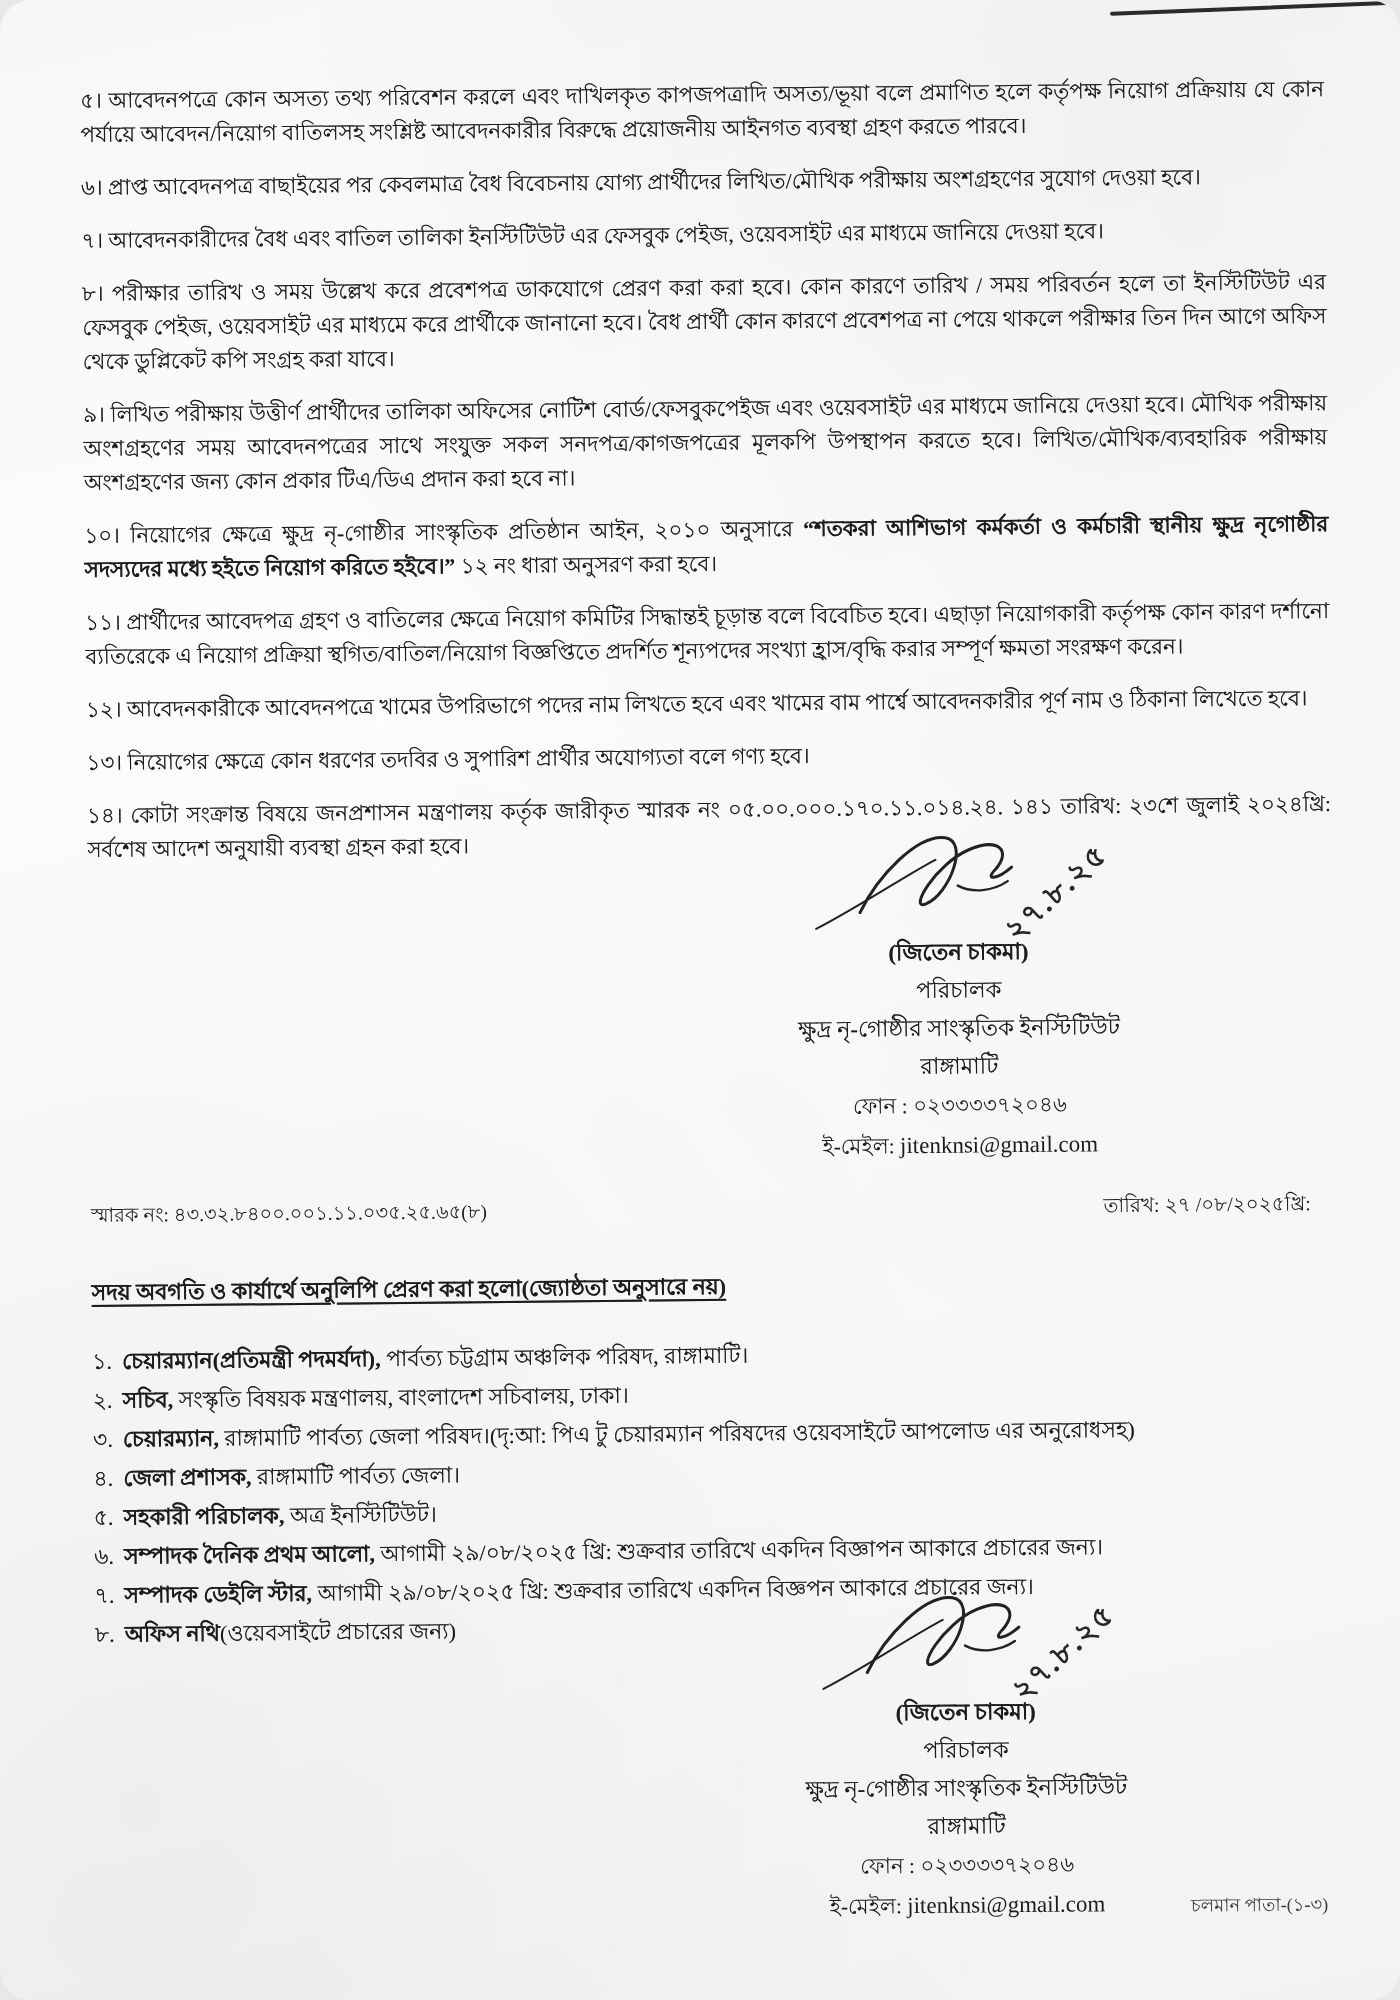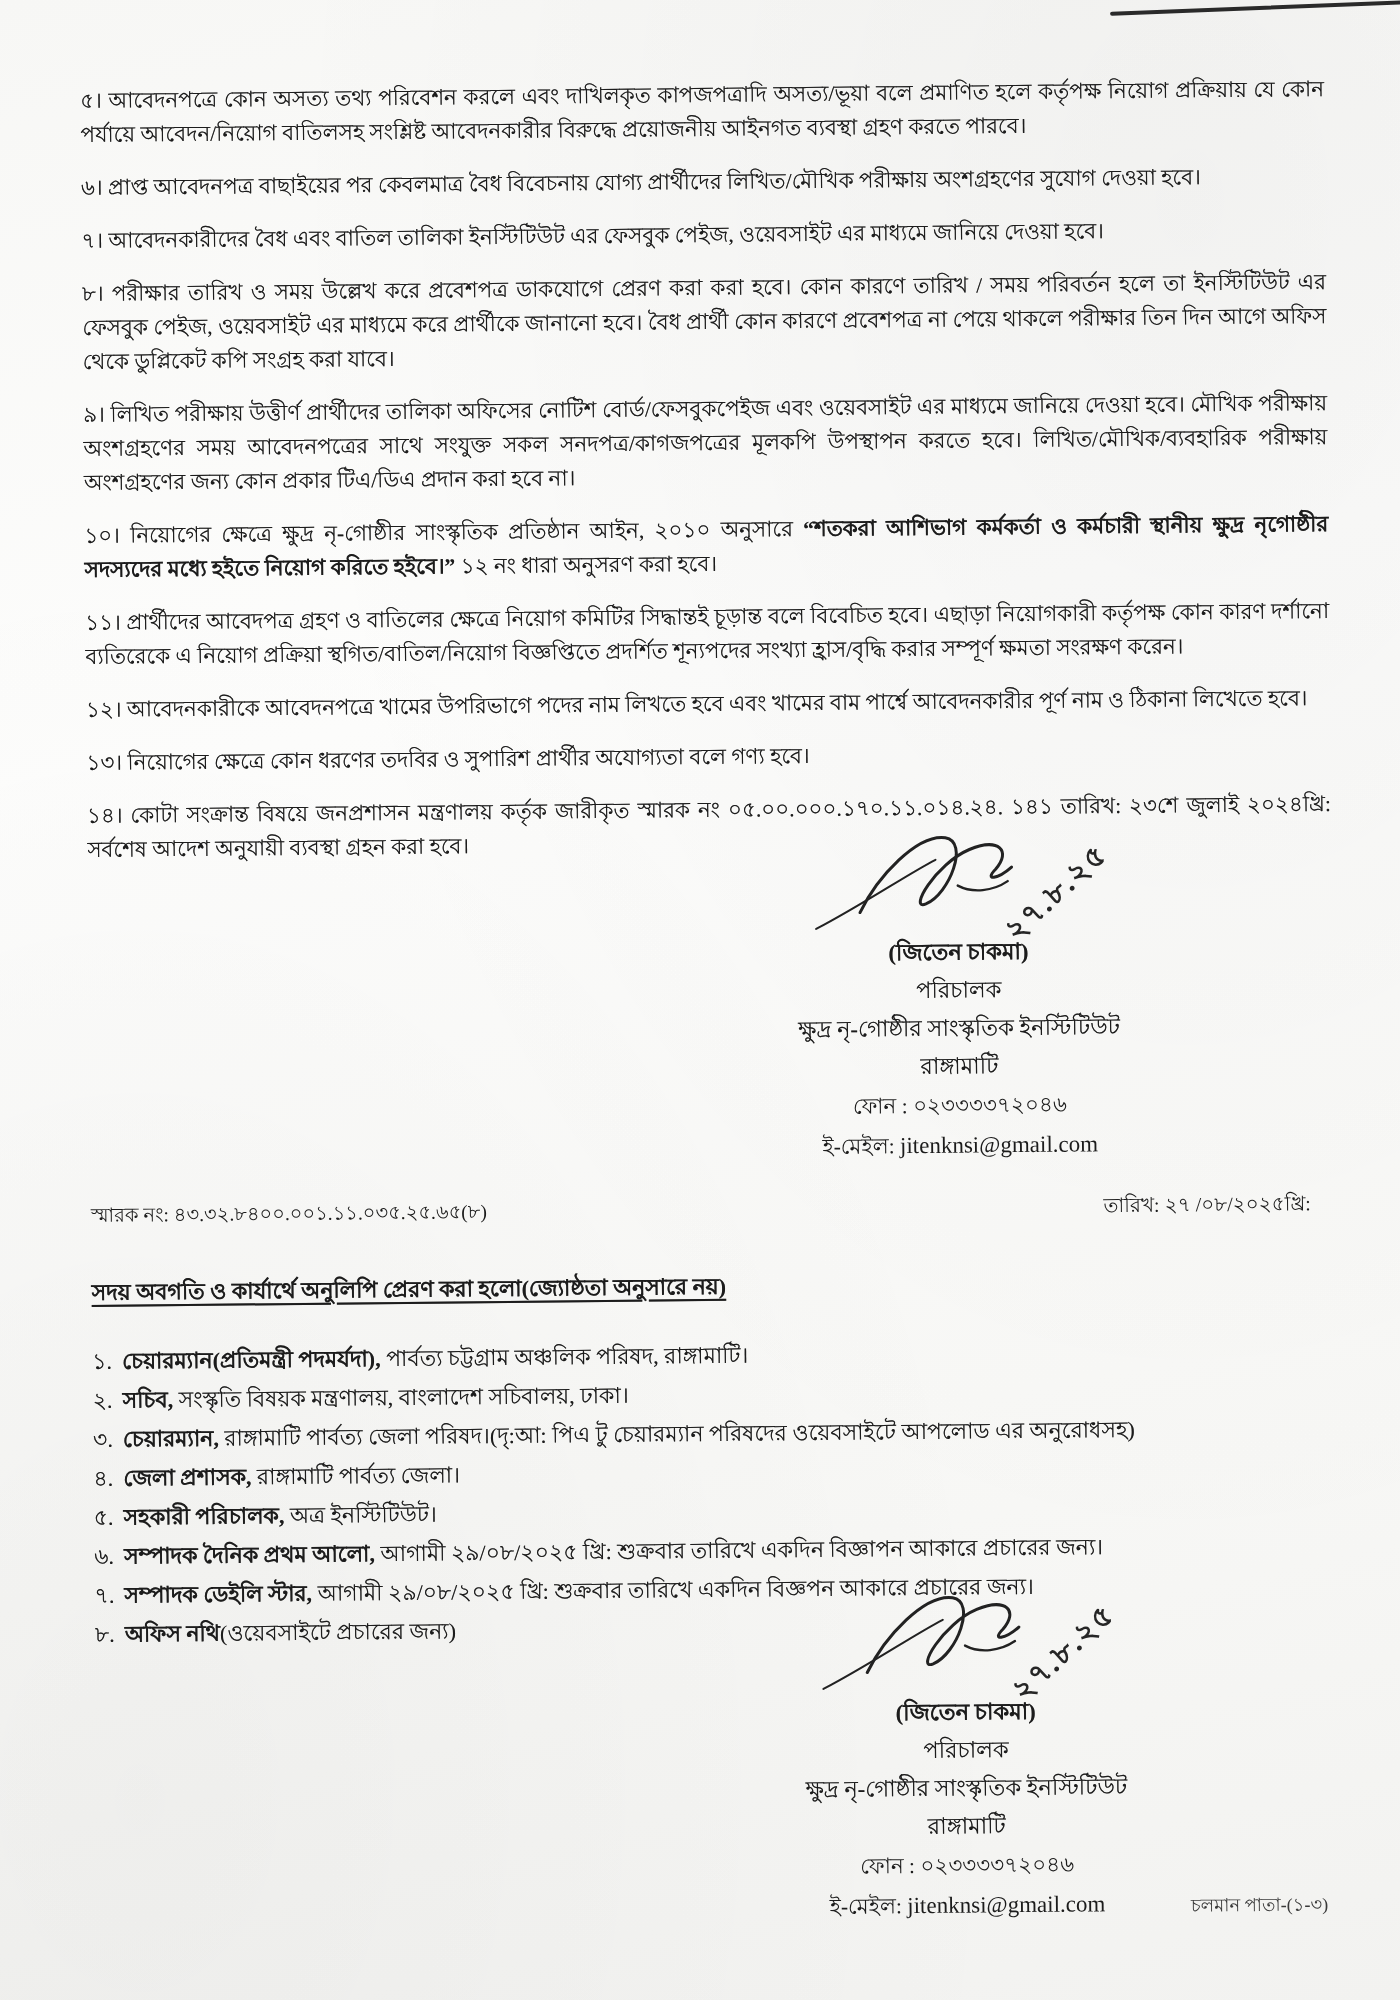--- a/index.html
+++ b/index.html
@@ -9,20 +9,21 @@
     width: 1400px;
     height: 2000px;
     margin: 0 auto;
     background:
       radial-gradient(ellipse at 85% 10%, rgba(0,0,0,0.035), transparent 55%),
       radial-gradient(ellipse at 10% 90%, rgba(0,0,0,0.03), transparent 50%),
       linear-gradient(168deg, #f7f7f5 0%, #fdfdfc 35%, #f8f8f6 70%, #f2f2f0 100%);
     overflow: hidden;
     font-family: "Liberation Serif", "DejaVu Serif", serif;
     color: #1c1c1c;
+    border-radius: 31px;
   }
   .scan-edge {
     position: absolute;
     top: 6px;
     right: -10px;
     width: 300px;
     height: 4px;
     background: #2a2a2a;
     transform: rotate(-2.2deg);
     border-radius: 2px;

